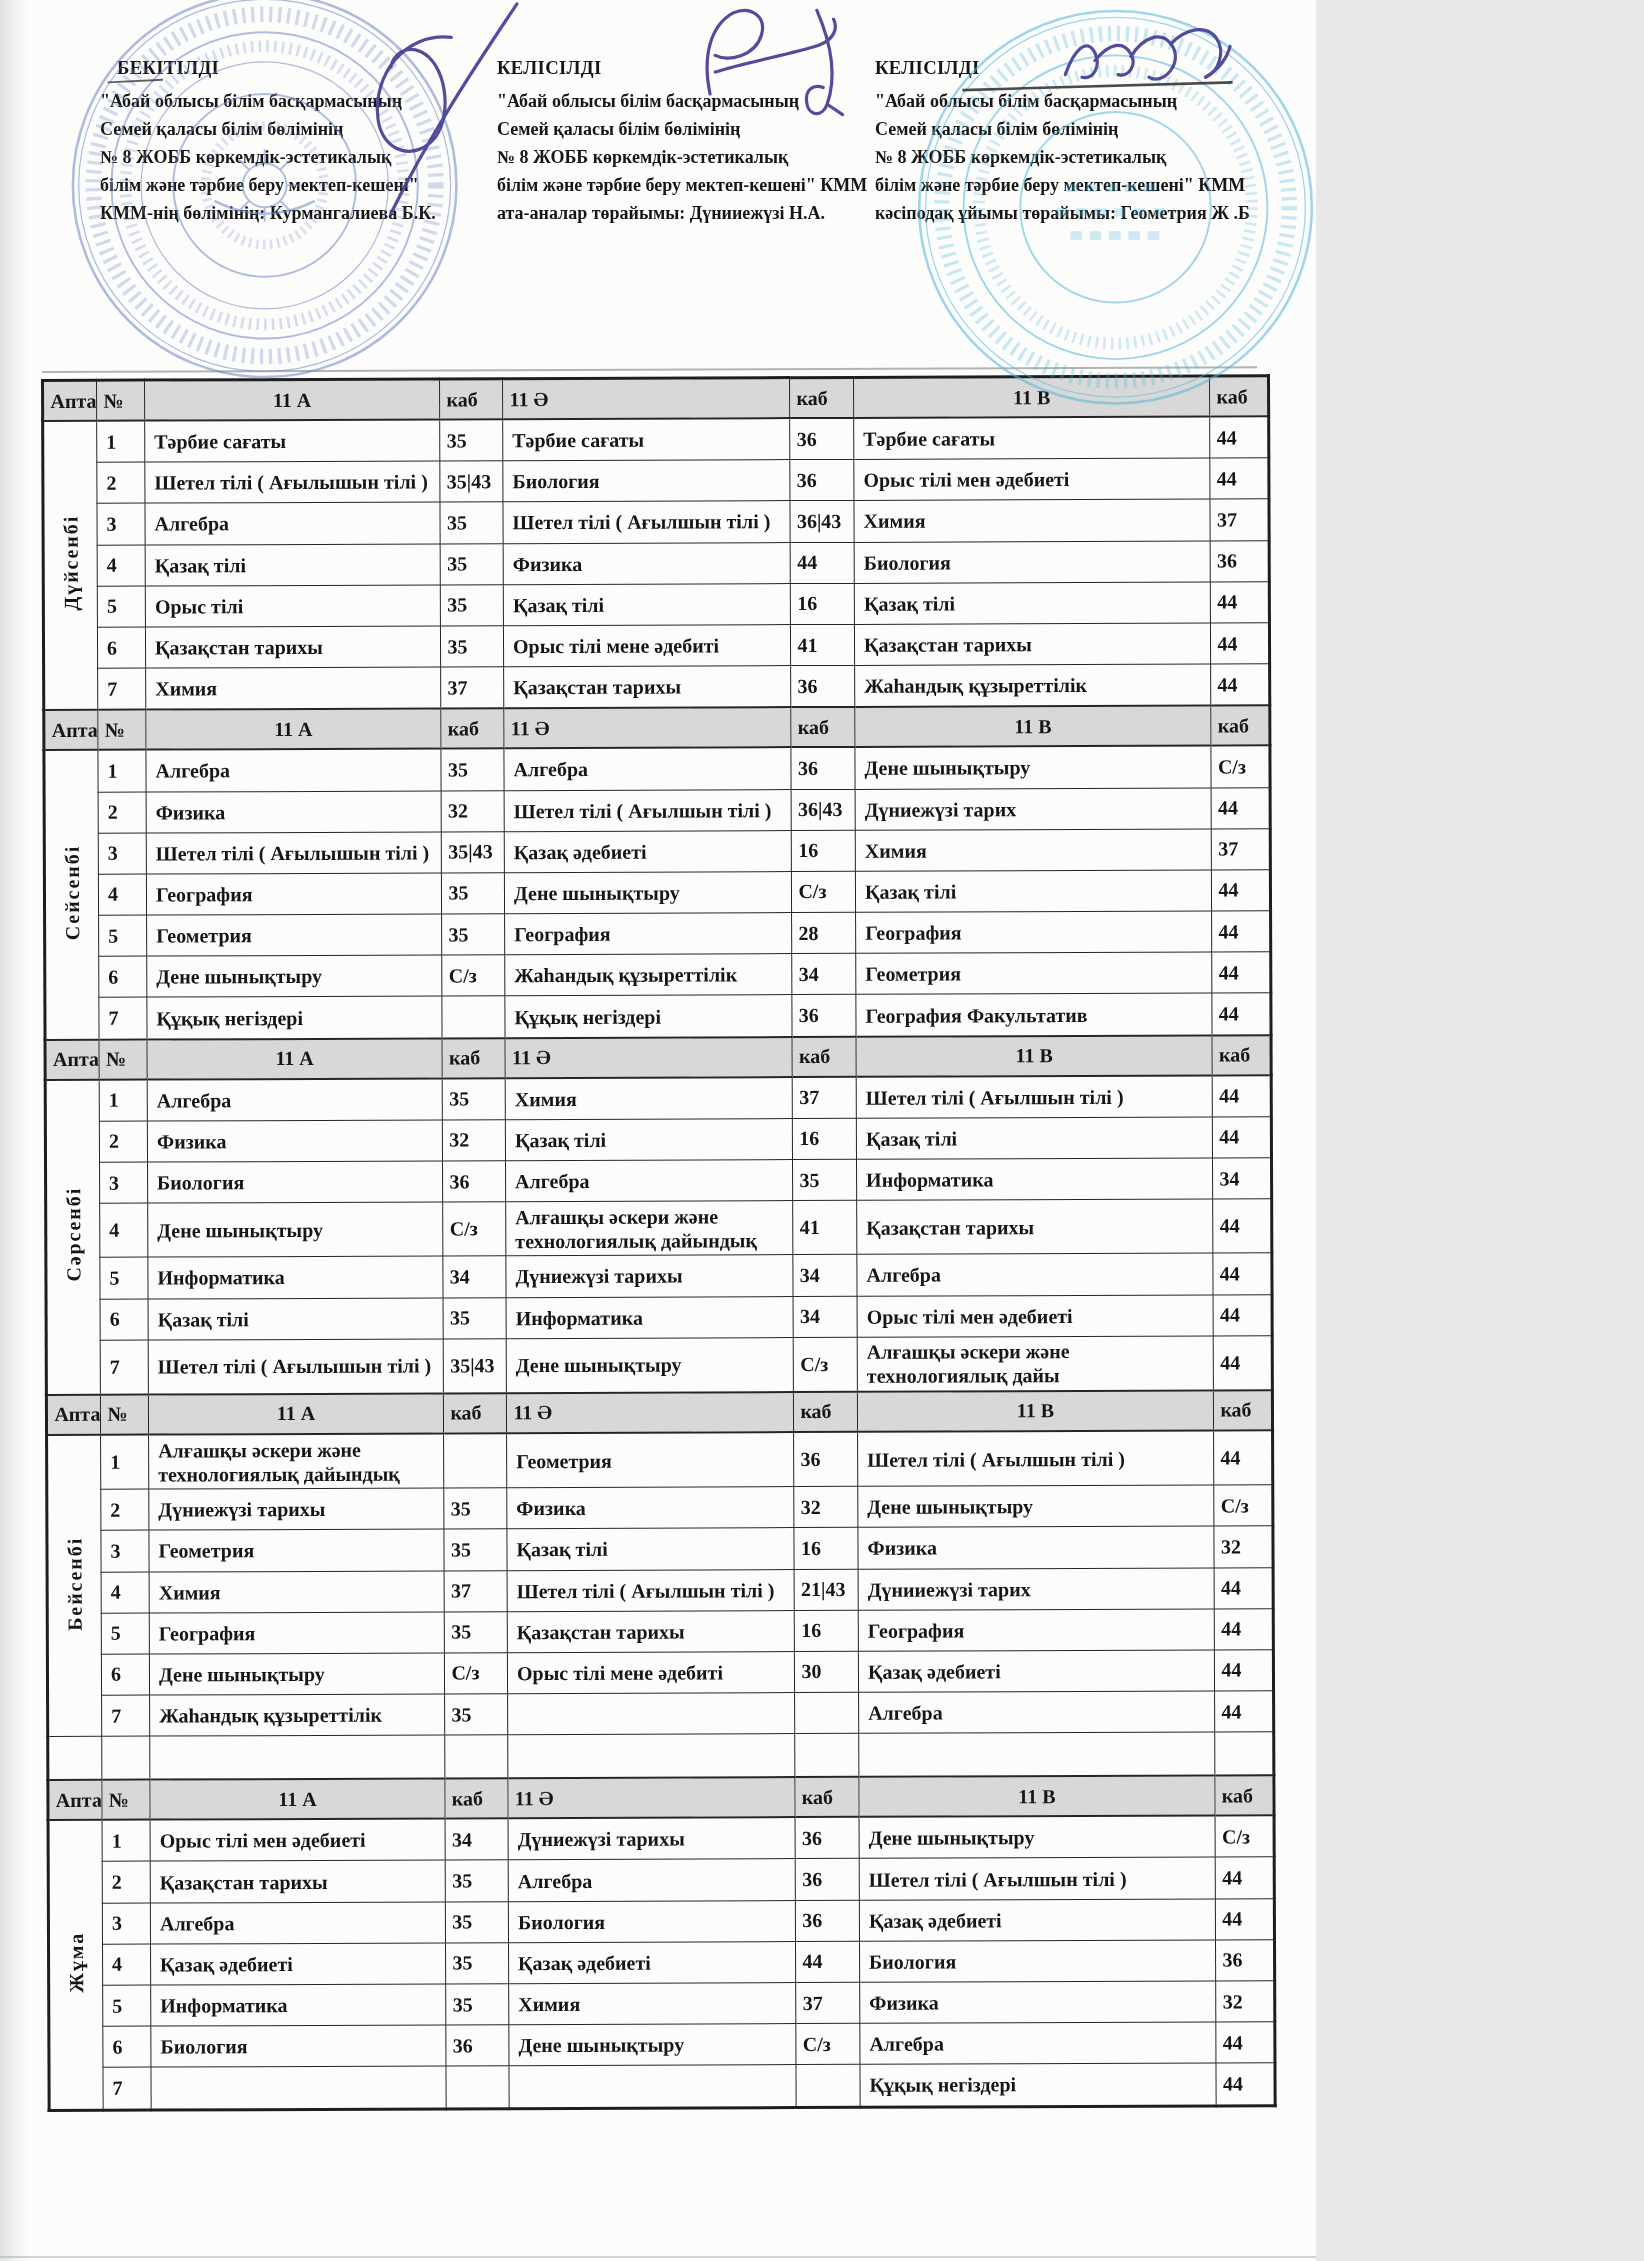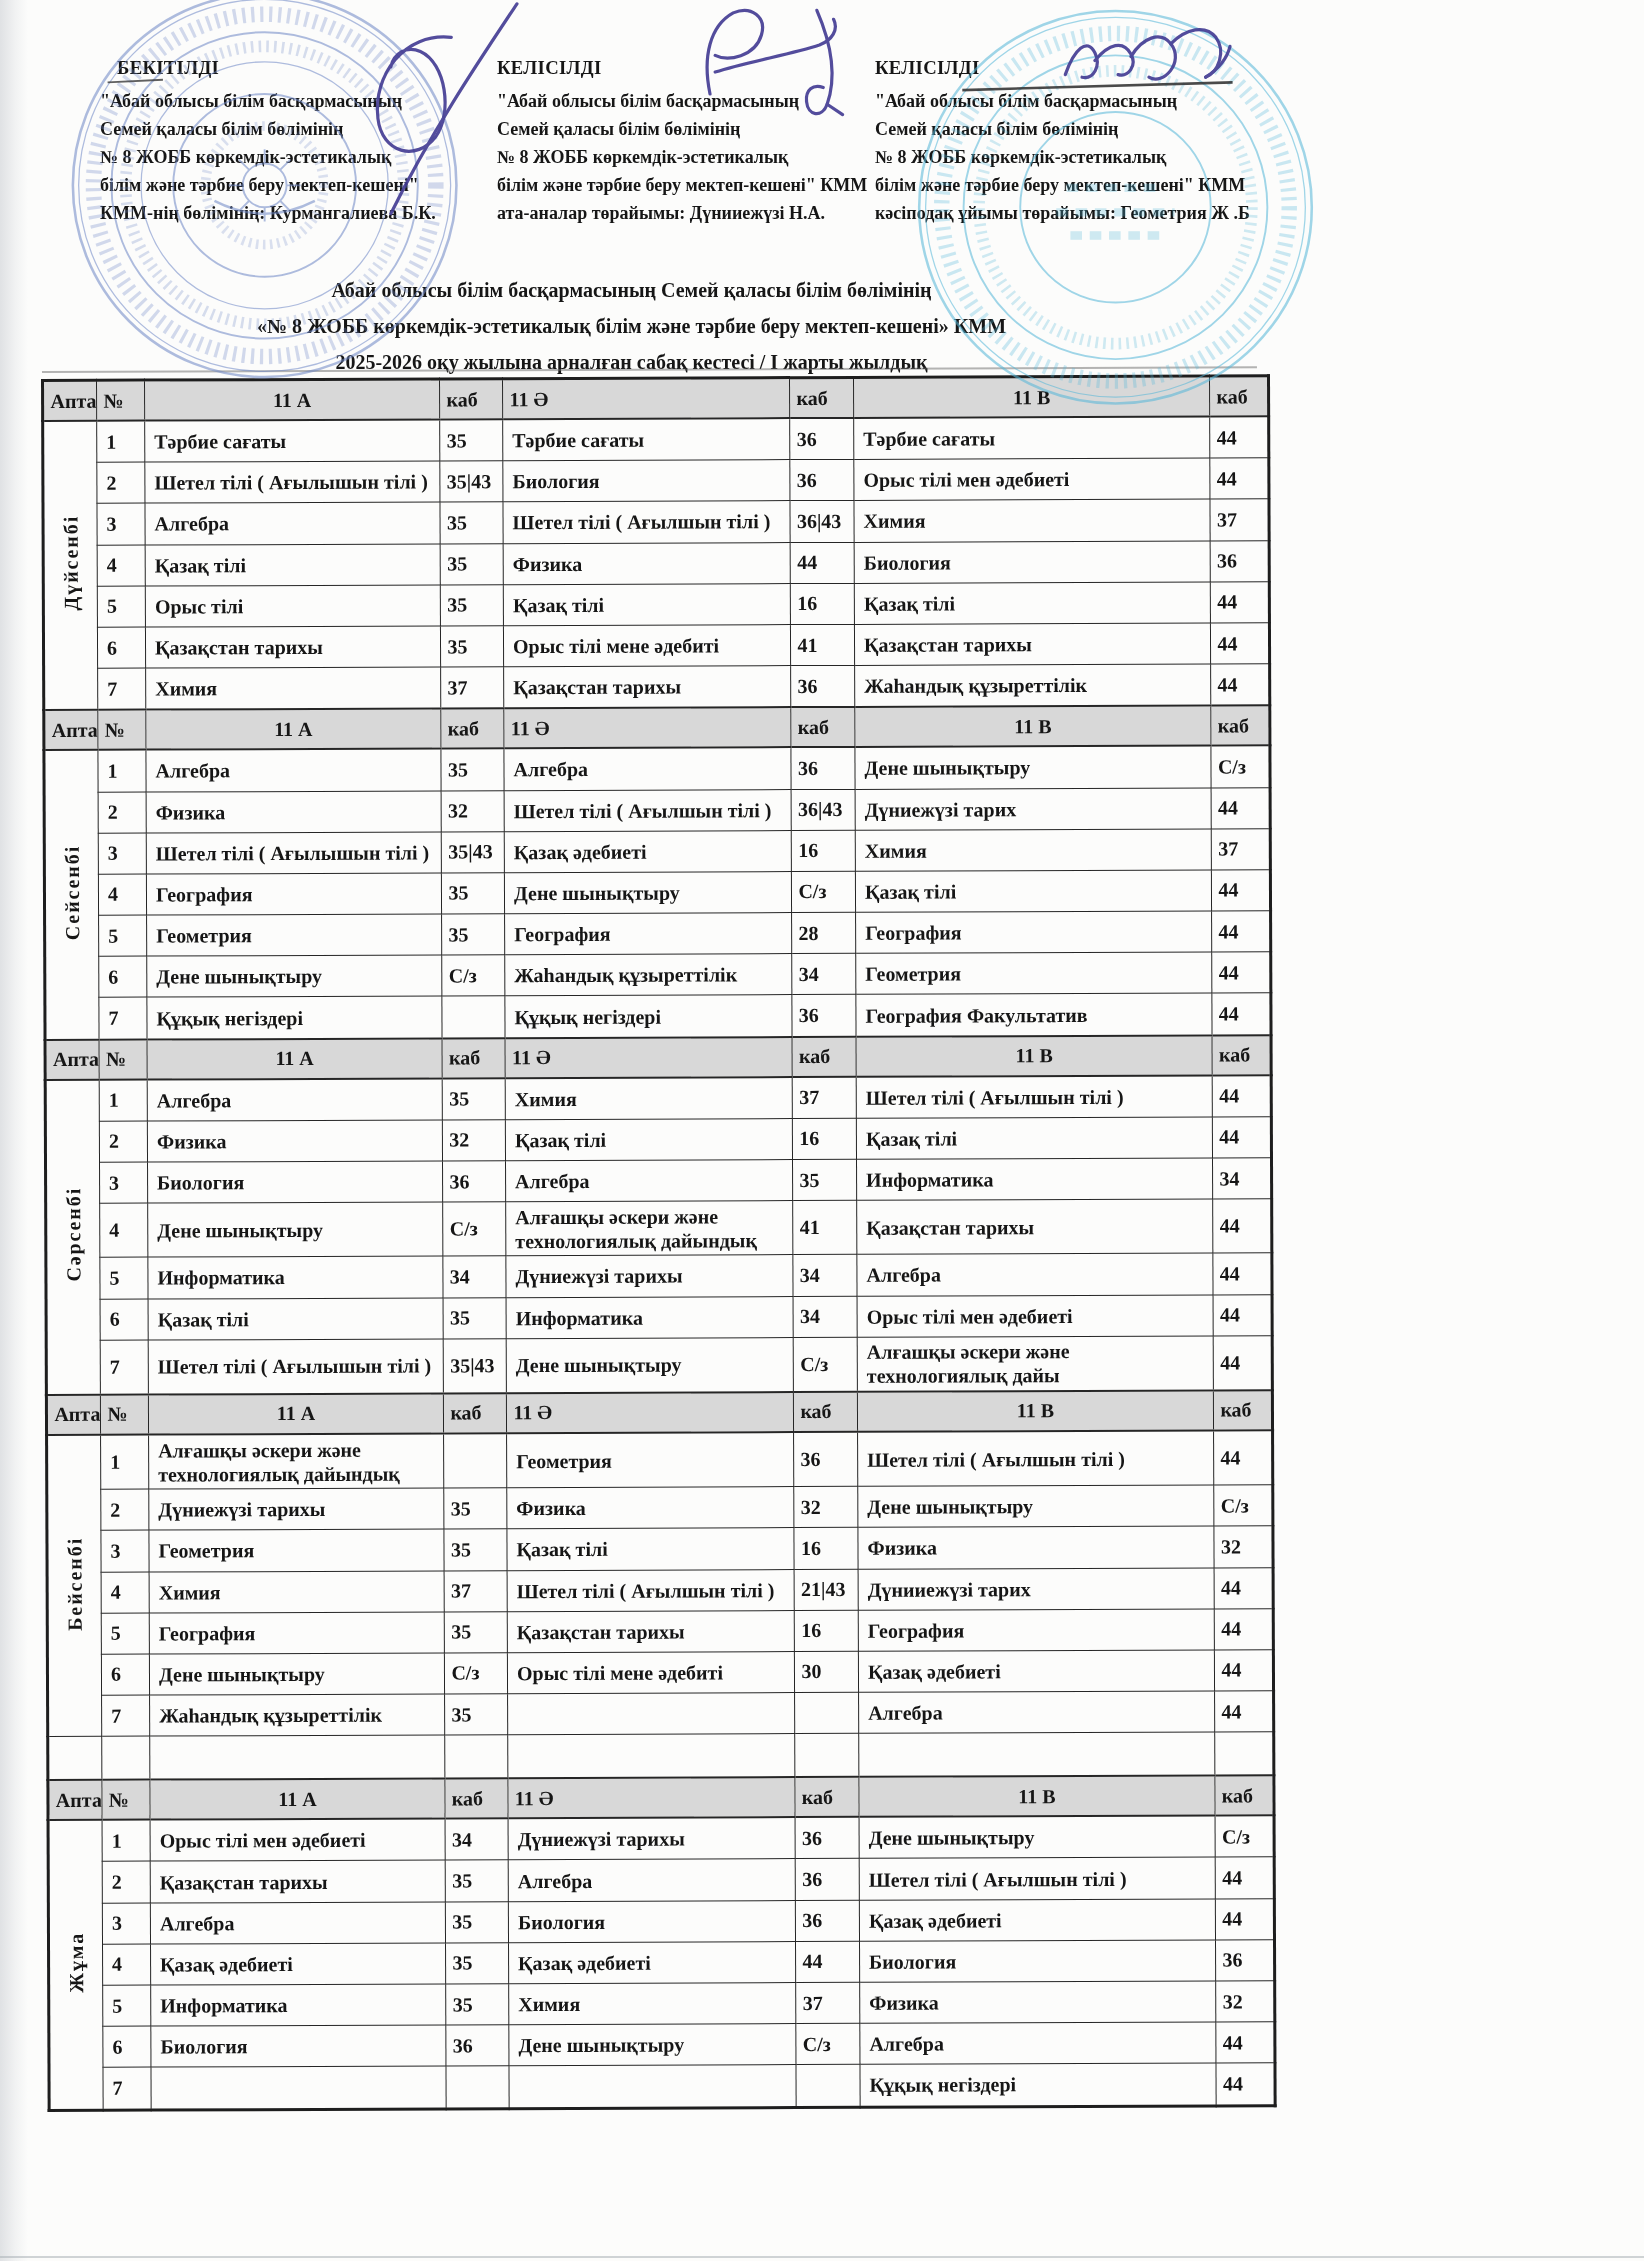--- a/index.html
+++ b/index.html
@@ -1,18 +1,18 @@
 <!DOCTYPE html>
 <html style="font-size:10.3px"><head>
 <meta charset="utf-8">
 <style>
   html,body{margin:0;padding:0;background:#e8e8e8;}
   .page{
     position:relative;
-    width:1644px;height:2261px;
+    width:1316px;height:2261px;
     background:#fcfcfb;
     font-family:"Liberation Serif","DejaVu Serif",serif;
     color:#161616;
     overflow:hidden;
   }
   
   .edge-left{position:absolute;left:0;top:0;width:28px;height:100%;
     background:linear-gradient(to right,#c3c7cd,#e6e8ea 55%,rgba(252,252,251,0));
     opacity:.5;}
   .edge-bottom{position:absolute;left:0;bottom:3.2px;width:100%;height:1.9px;background:#aab0b7;opacity:.55;}
@@ -80,25 +80,20 @@
 
   <div class="approval" id="appr-3">
     <div class="heading">КЕЛІСІЛДІ</div>
     <div class="line">"Абай облысы білім басқармасының</div>
     <div class="line">Семей қаласы білім бөлімінің</div>
     <div class="line">№ 8 ЖОББ көркемдік-эстетикалық</div>
     <div class="line">білім және тәрбие беру мектеп-кешені" КММ</div>
     <div class="line">кәсіподақ ұйымы төрайымы:   Геометрия Ж .Б</div>
   </div>
 
-  <div class="title-block">
-    <div>Абай облысы білім басқармасының Семей қаласы білім бөлімінің</div>
-    <div>«№ 8 ЖОББ көркемдік-эстетикалық   білім және тәрбие беру  мектеп-кешені» КММ</div>
-    <div>2025-2026 оқу жылына арналған сабақ кестесі / I жарты жылдық</div>
-  </div>
 
   <div class="tbl-wrap">
     <table class="tbl">
       <colgroup>
         <col style="width:54px">
           <col style="width:48px">
           <col style="width:295px">
           <col style="width:63px">
         <col style="width:287px">
           <col style="width:64px">

